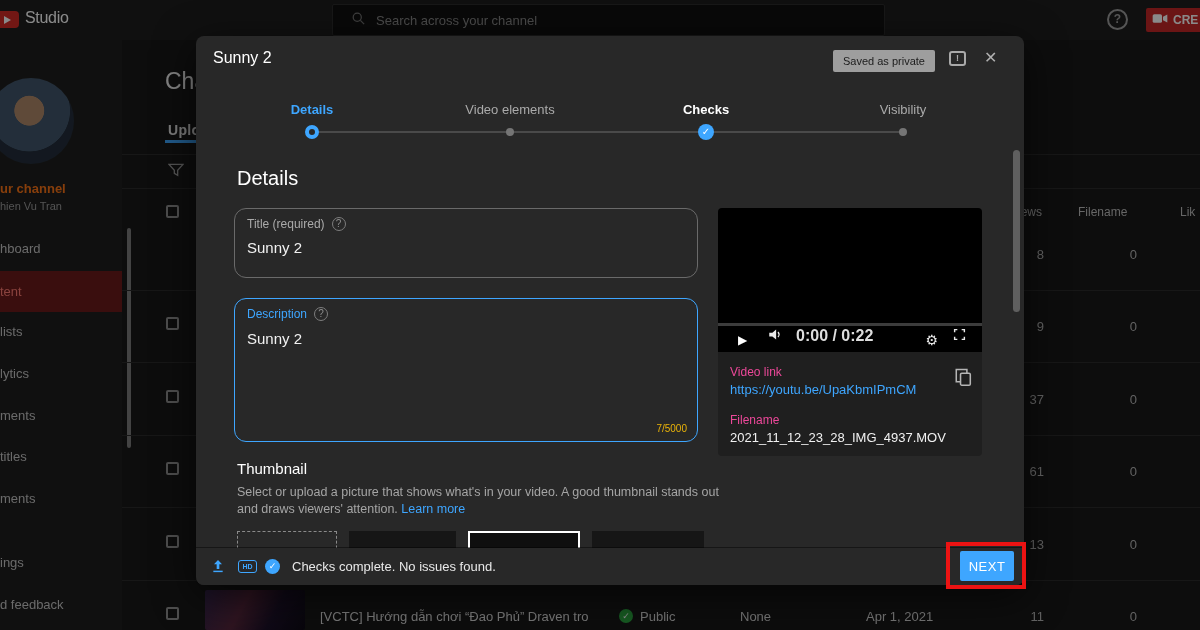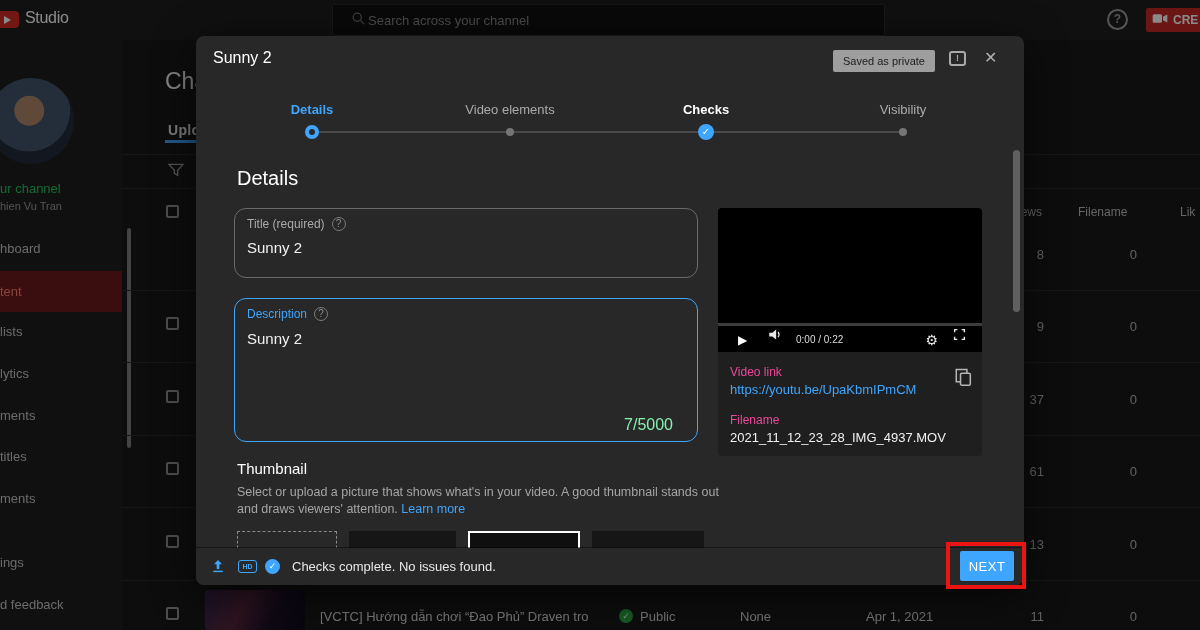--- a/index.html
+++ b/index.html
@@ -11,31 +11,31 @@
   .nw{white-space:nowrap}
   .dj{font-family:"DejaVu Sans",sans-serif}
 
   
   .topbar{left:0;top:0;width:1200px;height:40px;background:#1f1f1f}
   .logo-badge{left:-5px;top:11px;width:24px;height:17px;background:#d22c26;border-radius:4px;
               display:flex;align-items:center;justify-content:center}
   .logo-play{width:0;height:0;border-left:7px solid #fff;border-top:4.5px solid transparent;border-bottom:4.5px solid transparent}
   .logo-text{left:25px;top:9px;font-size:16px;font-weight:500;color:#fff;letter-spacing:-.3px}
   .searchbox{left:332px;top:4px;width:553px;height:32px;background:#121212;border:1px solid #2e2e2e;border-radius:2px;
-             display:flex;align-items:center;padding-left:18px;gap:2px}
+             display:flex;align-items:center;padding-left:18px;gap:10px}
   .placeholder{font-size:13px;color:#8a8a8a}
   .helpicon{left:1107px;top:9px;width:21px;height:21px;border:2px solid #9e9e9e;border-radius:50%;
             color:#9e9e9e;font-size:12px;font-weight:bold;text-align:center;line-height:17px}
   .createbtn{left:1146px;top:8px;width:60px;height:24px;background:#c62828;border-radius:2px 0 0 2px;
              display:flex;align-items:center;gap:5px;padding-left:6px;color:#fff;font-size:12px;font-weight:bold}
 
   .sidebar{left:0;top:40px;width:122px;height:590px;background:#1f1f1f}
   .avatar{position:absolute;left:-12px;top:38px;width:86px;height:86px;border-radius:50%;
           background:radial-gradient(circle at 48% 38%,#b08a6a 0 21%,#41566b 22% 58%,#232e3b 59%)}
-  .chname{left:0;top:141px;font-size:13px;font-weight:normal;color:#22c55e}
+  .chname{left:0;top:141px;font-size:13px;font-weight:bold;color:#f97316}
   .owner{left:0;top:160px;font-size:11px;color:#9a9a9a}
   .navband{left:0;top:231px;width:122px;height:41px;background:#6b1b1b}
   .navitem{left:0;font-size:13px;color:#c4c4c4;white-space:nowrap}
   .navitem.active{color:#ff7b72}
   .side-scroll{left:127px;top:228px;width:4px;height:220px;background:#7d7d7d;border-radius:2px}
 
   .page-title{left:165px;top:68px;font-size:23px;font-weight:500;color:#f1f1f1}
   .tab{left:168px;top:122px;font-size:14px;font-weight:700;color:#e3e3e3;letter-spacing:.3px}
   .tab-underline{left:165px;top:140px;width:34px;height:3px;background:#3ea6ff}
   .hline{left:122px;right:0;height:1px;background:#2c2c2c}
@@ -70,26 +70,26 @@
 
   .sec-head{left:41px;top:131px;font-size:20px;font-weight:500;color:#fff}
   .field{border-radius:12px}
   .f-title{left:38px;top:172px;width:464px;height:70px;border:1px solid #6a6a6a}
   .f-desc{left:38px;top:262px;width:464px;height:144px;border:1px solid #3ea6ff}
   .f-label{left:12px;top:8px;font-size:12px;color:#aaa;display:flex;align-items:center}
   .f-label.blue{color:#3ea6ff}
   .qicon{width:14px;height:14px;border:1px solid #7d7d7d;border-radius:50%;color:#8d8d8d;font-size:10px;
          line-height:12px;text-align:center;display:inline-block;margin-left:7px}
   .f-value{left:12px;top:30px;font-size:15px;color:#f1f1f1}
-  .counter{right:24px;bottom:7px;font-size:16px;color:#86efac}
+  .counter{right:10px;bottom:7px;font-size:10px;color:#eab308}
 
   .player{left:522px;top:172px;width:264px;height:144px;background:#000;border-radius:4px 4px 0 0}
   .prog{left:0;bottom:26px;width:100%;height:3px;background:#3c3c3c}
   .pc-play{left:20px;bottom:5px;font-size:12px;color:#fff}
-  .pc-time{left:78px;bottom:7px;font-size:10px;font-weight:400;color:#ddd}
+  .pc-time{left:78px;bottom:7px;font-size:16px;font-weight:700;color:#ddd}
   .pc-gear{right:44px;bottom:4px;font-size:14px;color:#e8e8e8}
   .info{left:522px;top:316px;width:264px;height:104px;background:#1f1f1f;border-radius:0 0 4px 4px}
   .i-label{left:12px;font-size:12px;color:#ec4899}
   .i-link{left:12px;top:30px;font-size:13px;color:#3ea6ff;text-decoration:none}
   .i-file{left:12px;top:78px;font-size:13px;font-weight:500;color:#f1f1f1}
 
   .th-head{left:41px;top:424px;font-size:15px;font-weight:500;color:#fff}
   .th-text{left:41px;top:448px;width:492px;font-size:12.5px;color:#a5a5a5;line-height:17px}
   .learn{color:#3ea6ff}
   .tile{top:495px;height:56px;background:#161616}

